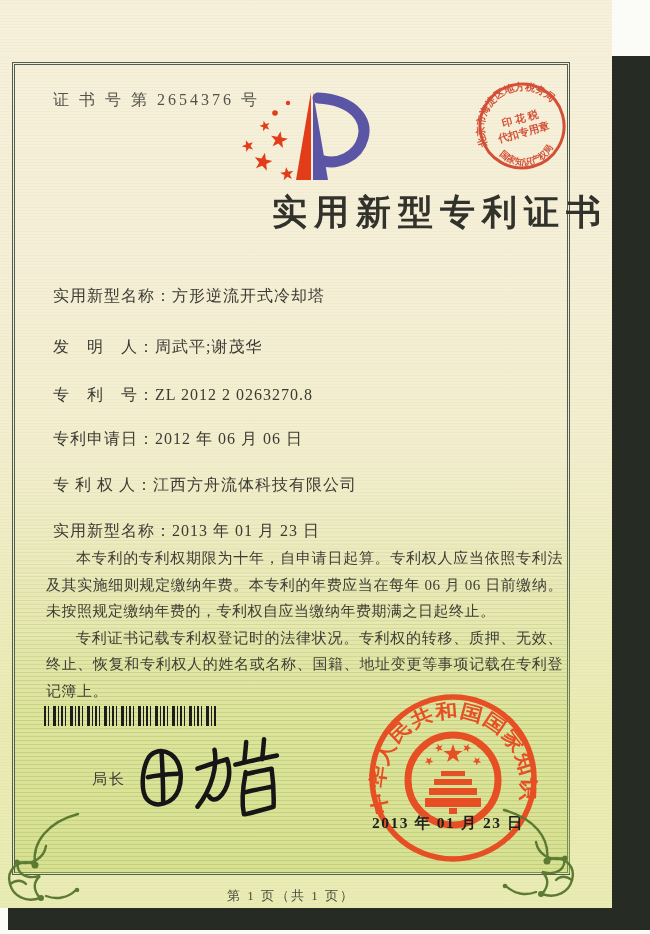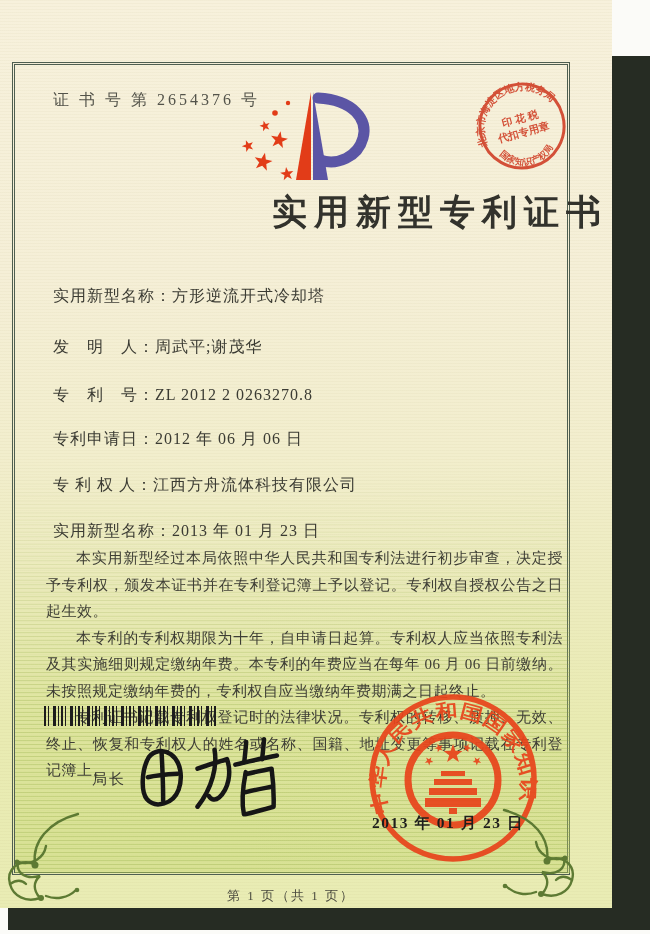--- a/index.html
+++ b/index.html
@@ -133,21 +133,20 @@
     <span>专利申请日：</span><span>2012 年 06 月 06 日</span>
   </div>
   <div class="field f4">
     <span>专 利 权 人：</span><span>江西方舟流体科技有限公司</span>
   </div>
   <div class="field f5">
     <span>实用新型名称：</span><span>2013 年 01 月 23 日</span>
   </div>
 
   <div class="body-text">
-    <p>本实用新型经过本局依照中华人民共和国专利法进行初步审查，决定授予专利权，颁发本证书并在专利登记簿上予以登记。专利权自授权公告之日起生效。</p>
     <p>本专利的专利权期限为十年，自申请日起算。专利权人应当依照专利法及其实施细则规定缴纳年费。本专利的年费应当在每年 06 月 06 日前缴纳。未按照规定缴纳年费的，专利权自应当缴纳年费期满之日起终止。</p>
     <p>专利证书记载专利权登记时的法律状况。专利权的转移、质押、无效、终止、恢复和专利权人的姓名或名称、国籍、地址变更等事项记载在专利登记簿上。</p>
   </div>
 
   <div class="barcode"></div>
 
   <div class="director">局长</div>
 
   <svg class="signature" width="165" height="92" viewBox="0 0 165 92">
     <g fill="none" stroke="#161616" stroke-width="4.5" stroke-linecap="round" stroke-linejoin="round">

